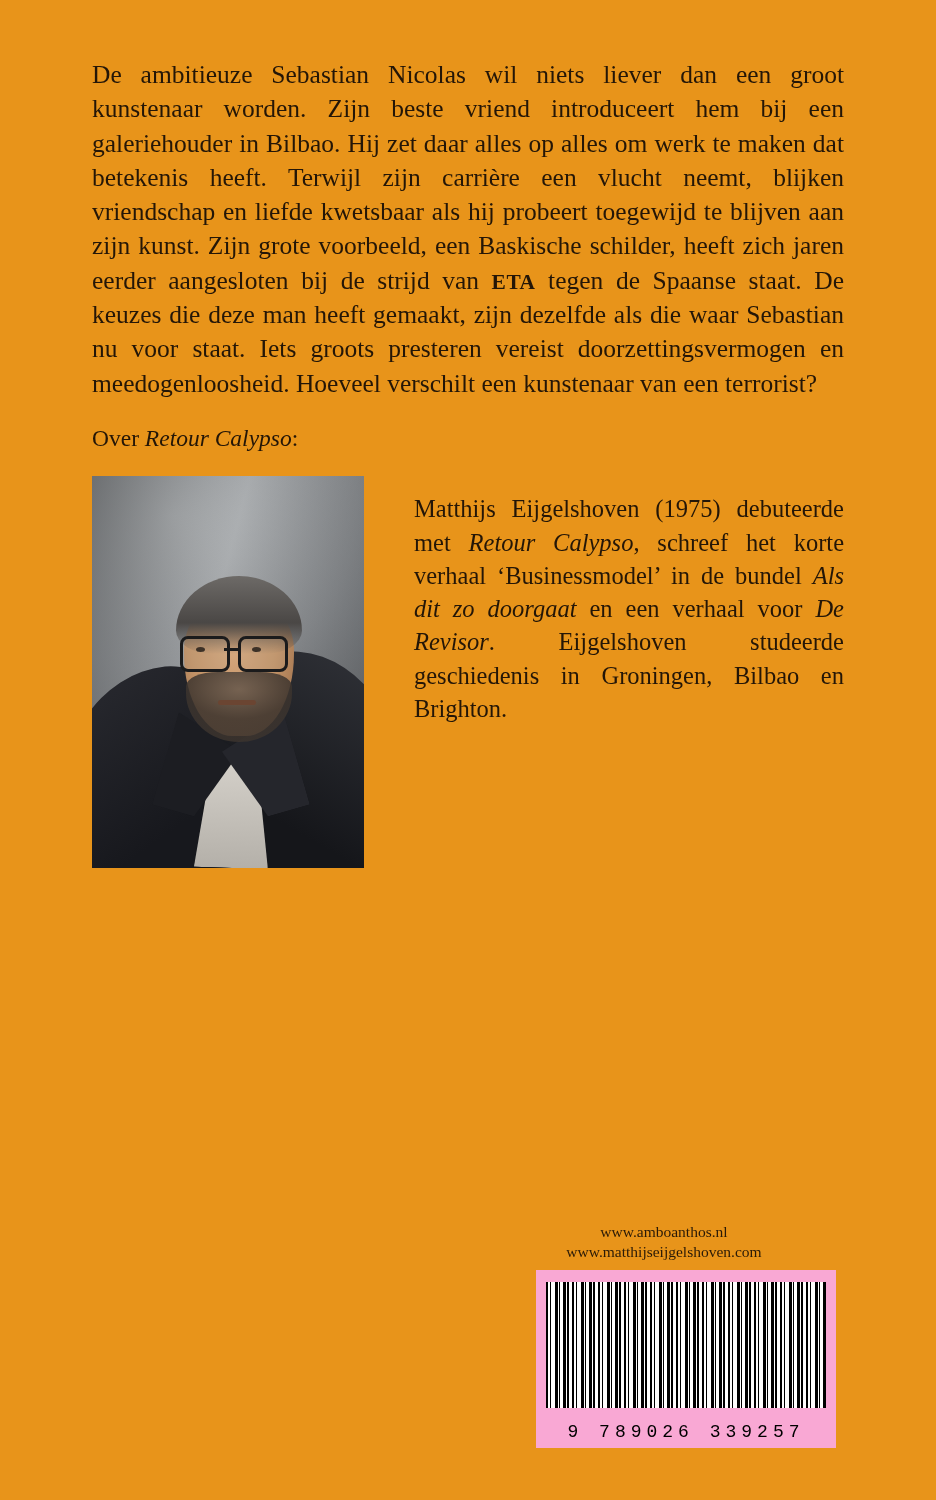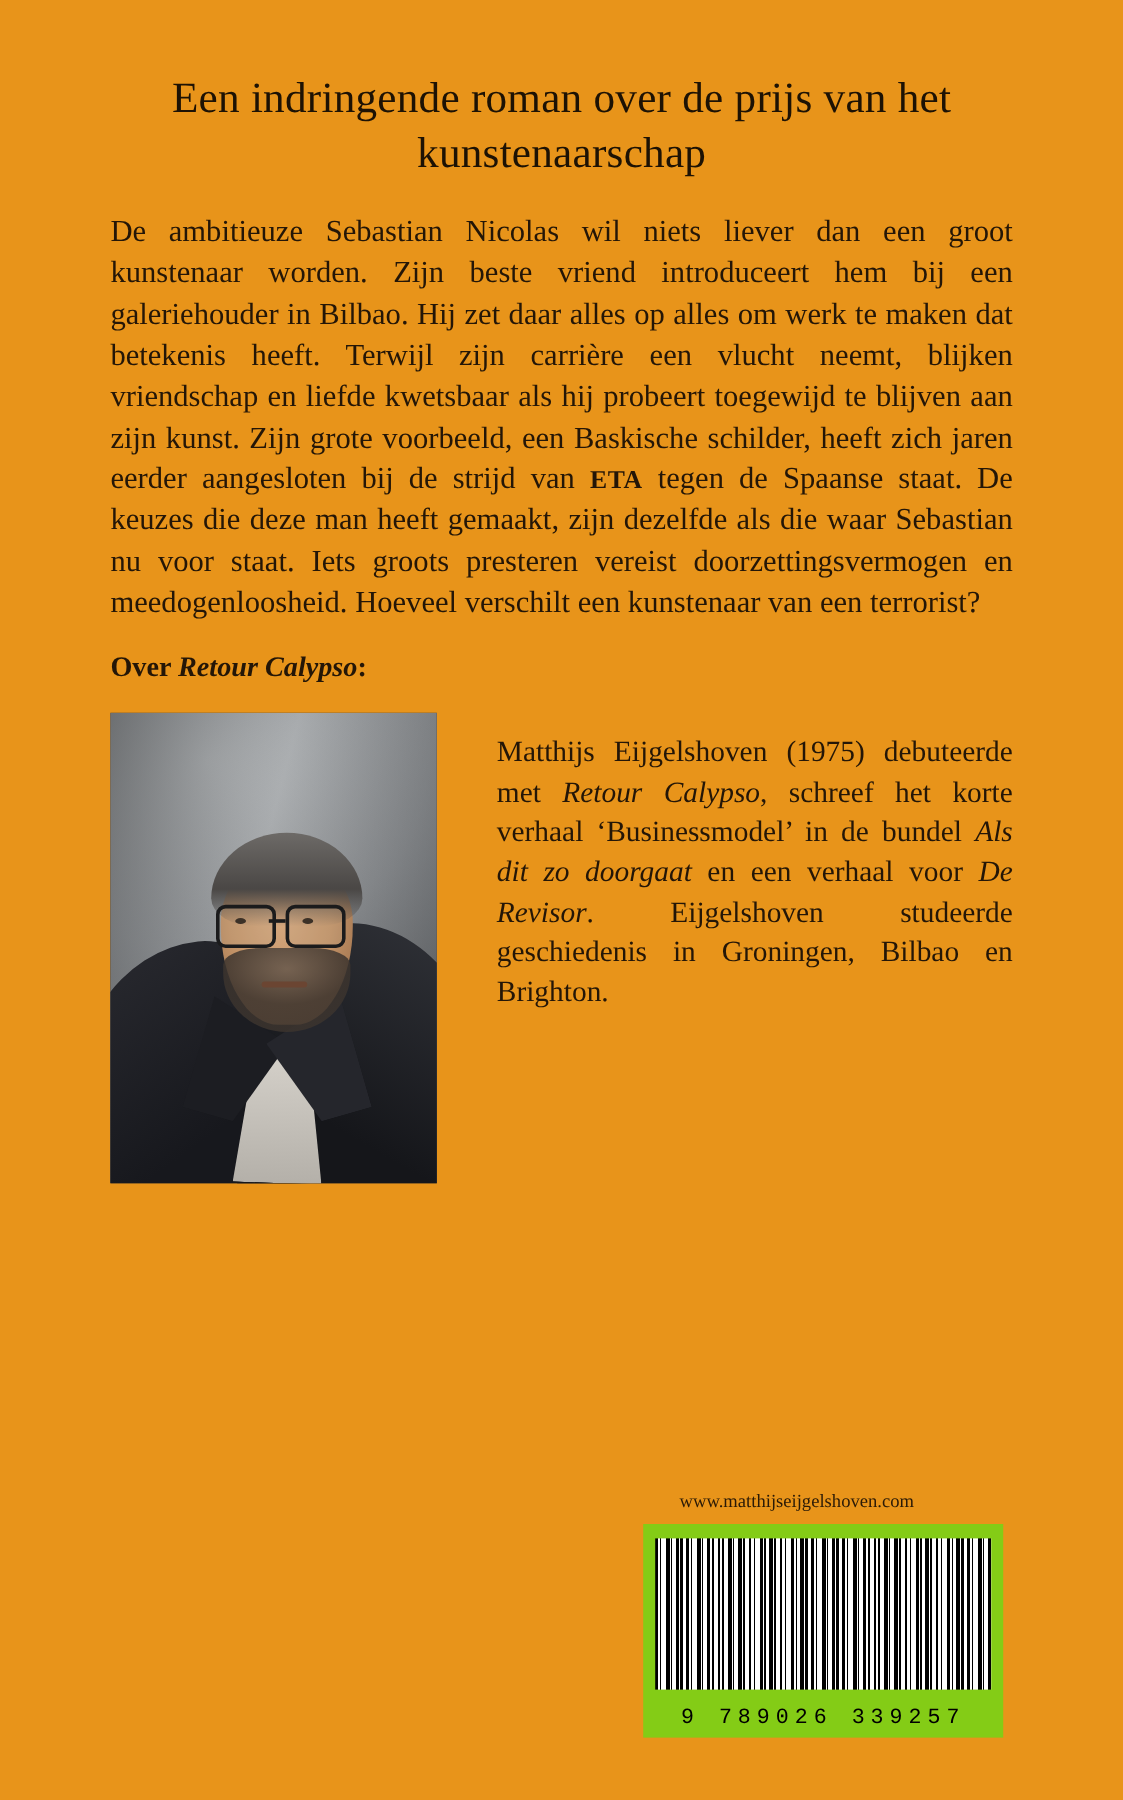--- a/index.html
+++ b/index.html
@@ -51,21 +51,20 @@
     font-weight: bold;
   }
   .quote-block {
     font-size: 23.5px;
     line-height: 1.33;
     margin: 0 0 20px 0;
     color: #241607;
   }
   .quote-block .line {
     display: block;
-    font-weight: bold;
   }
   em, .italic {
     font-style: italic;
   }
   .author-section {
     display: flex;
     align-items: flex-start;
     margin-top: 22px;
     gap: 24px;
   }
@@ -232,21 +231,21 @@
     width: 360px;
     text-align: center;
   }
   .urls {
     font-size: 15.5px;
     line-height: 1.28;
     color: #2a1a07;
     margin-bottom: 8px;
   }
   .barcode-box {
-    background: #84cc16;
+    background: #f9a8d4;
     width: 300px;
     height: 178px;
     margin-left: auto;
     margin-right: 8px;
     padding: 12px 10px 6px 10px;
     box-sizing: border-box;
     display: flex;
     flex-direction: column;
     justify-content: space-between;
   }
@@ -268,21 +267,20 @@
     text-align: center;
     color: #000;
     padding-top: 3px;
   }
 </style>
 </head>
 <body>
 
 <div class="page">
 
-  <h1 class="headline">Een indringende roman over de prijs van het kunstenaarschap</h1>
 
   <p class="blurb"><span>De ambitieuze Sebastian Nicolas wil niets liever dan een groot kunstenaar worden. Zijn beste vriend introduceert hem bij een galeriehouder in Bilbao. Hij zet daar alles op alles om werk te maken dat betekenis heeft. Terwijl zijn carrière een vlucht neemt, blijken vriendschap en liefde kwetsbaar als hij probeert toegewijd te blijven aan zijn kunst. Zijn grote voorbeeld, een Baskische schilder, heeft zich jaren eerder aangesloten bij de strijd van </span><span class="smallcaps">ETA</span><span> tegen de Spaanse staat. De keuzes die deze man heeft gemaakt, zijn dezelfde als die waar Sebastian nu voor staat. Iets groots presteren vereist doorzettingsvermogen en meedogenloosheid. Hoeveel verschilt een kunstenaar van een terrorist?</span></p>
 
 
   <div class="quote-block">
     <span class="line"><span>Over </span><em>Retour Calypso</em><span>:</span></span>
   </div>
 
 
   <div class="author-section">
@@ -307,19 +305,20 @@
         <div class="p-mouth"></div>
       </div>
     </div>
     <div class="author-text"><span>Matthijs Eijgelshoven (1975) debuteerde met </span><em>Retour Calypso</em><span>, schreef het korte verhaal ‘Businessmodel’ in de bundel </span><em>Als dit zo doorgaat</em><span> en een verhaal voor </span><em>De Revisor</em><span>. Eijgelshoven studeerde geschiedenis in Groningen, Bilbao en Brighton.</span></div>
   </div>
 
 </div>
 
 <div class="footer">
   <div class="urls">
+    <div>www.amboanthos.nl</div>
     <div>www.matthijseijgelshoven.com</div>
   </div>
   <div class="barcode-box">
     <div class="bars"></div>
     <div class="barcode-digits">9 789026 339257</div>
   </div>
 </div>
 
 </body></html>

